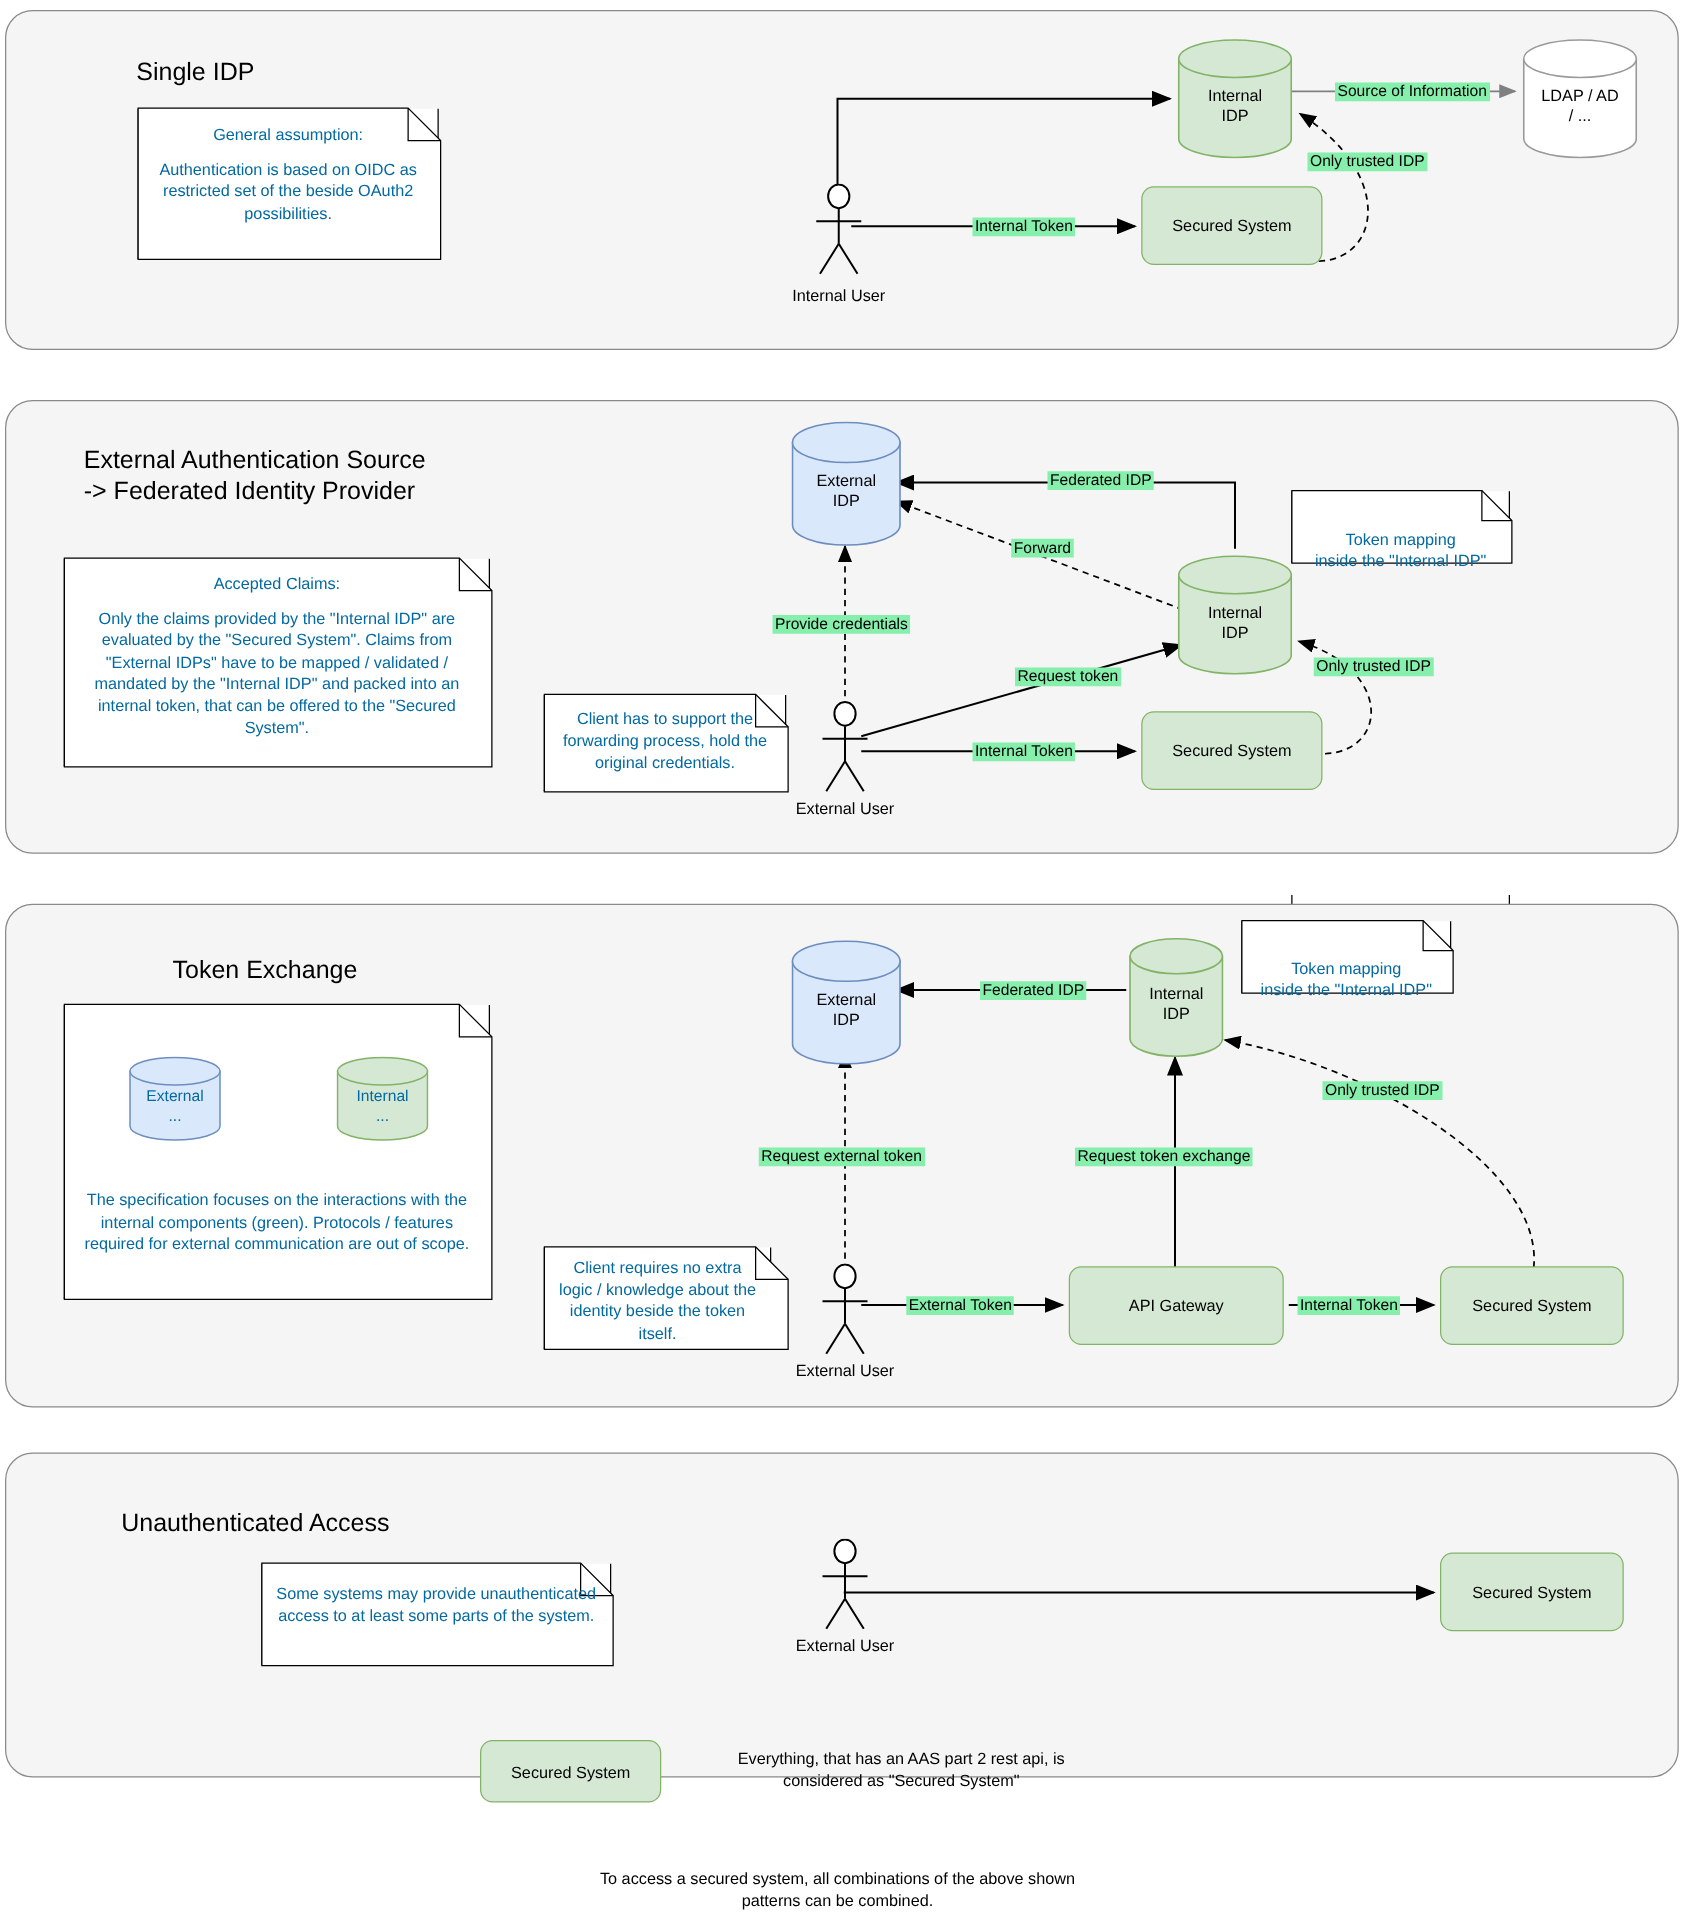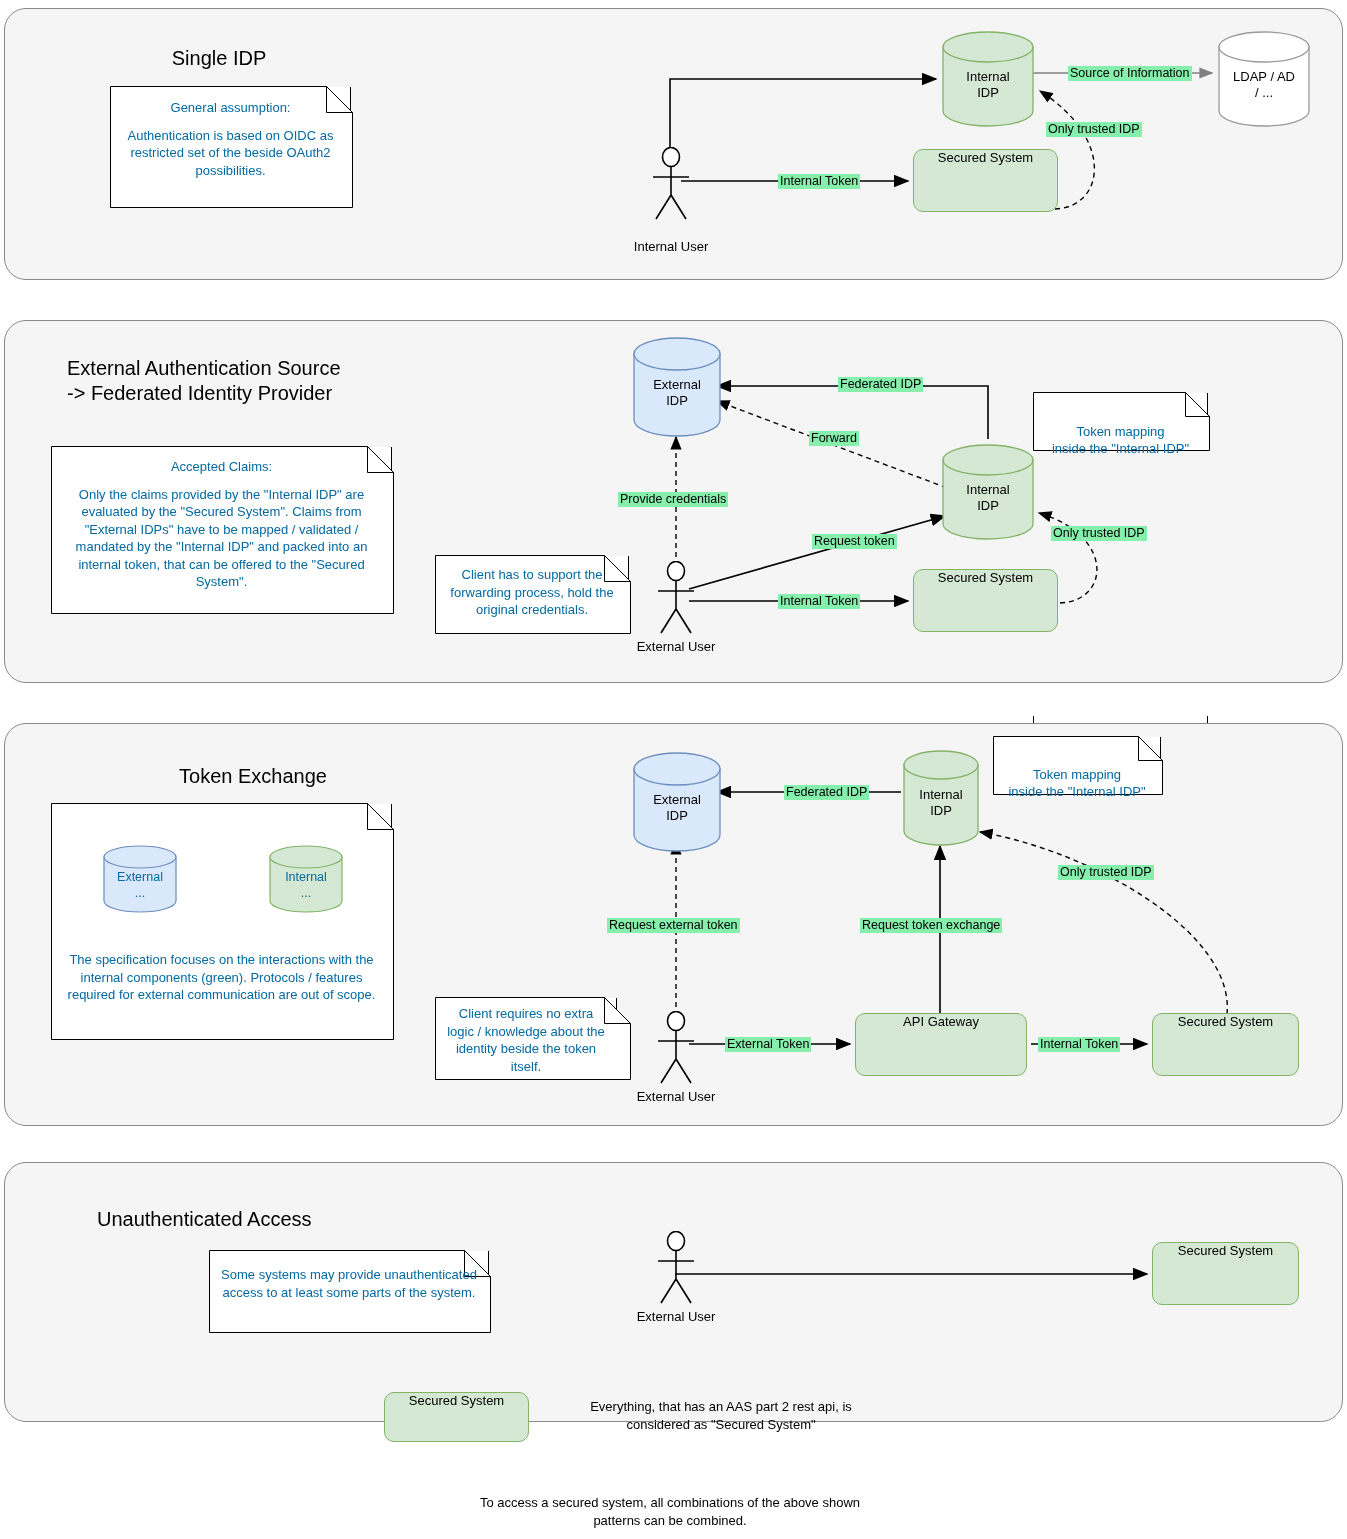--- a/index.html
+++ b/index.html
@@ -21,21 +21,20 @@
     border: 1px solid #8a8a8a;
     border-radius: 22px;
     box-sizing: border-box;
   }
   .panel-title {
     position: absolute;
     font-size: 20px;
     color: #000;
     white-space: pre;
     line-height: 1.25;
-    text-align: center;
   }
   
   .note {
     position: absolute;
     background: #ffffff;
     box-sizing: border-box;
     font-size: 13px;
     line-height: 1.35;
     text-align: center;
     color: #0369a1;
@@ -77,21 +76,21 @@
   }
 
   
   .procbox {
     position: absolute;
     background: #d5e8d4;
     border: 1px solid #82b366;
     border-radius: 10px;
     box-sizing: border-box;
     display: flex;
-    align-items: flex-start;
+    align-items: center;
     justify-content: center;
     font-size: 13px;
     color: #000;
     text-align: center;
   }
 
   
   .actor { position: absolute; }
   .actor-label {
     position: absolute;
@@ -202,21 +201,21 @@
   </div>
 
   <div class="actor" style="left:638px; top:138px; width:56px; height:90px;">
     <svg width="56" height="76" viewBox="0 0 56 76">
       <ellipse cx="28" cy="10" rx="8.5" ry="9.5" fill="#ffffff" stroke="#000" stroke-width="1.6"></ellipse>
       <line x1="28" y1="20" x2="28" y2="48" stroke="#000" stroke-width="1.6"></line>
       <line x1="10" y1="30" x2="46" y2="30" stroke="#000" stroke-width="1.6"></line>
       <line x1="28" y1="48" x2="13" y2="72" stroke="#000" stroke-width="1.6"></line>
       <line x1="28" y1="48" x2="43" y2="72" stroke="#000" stroke-width="1.6"></line>
     </svg>
-    <div class="actor-label" style="top:92px;">Internal User</div>
+    <div class="actor-label" style="top:82px;">Internal User</div>
   </div>
 </div>
 
 <div class="panel" style="left:4px; top:320px; width:1339px; height:363px;">
 
   <div class="panel-title" style="left: 62px; top: 35px; width: 340px; text-align: left; white-space: pre-line;">External Authentication Source
 -&gt; Federated Identity Provider</div>
 
   <div class="note" style="left:46px; top:126px; width:341px; height:166px;">
     <svg class="note-frame" width="343" height="168" viewBox="0 0 343 168">

